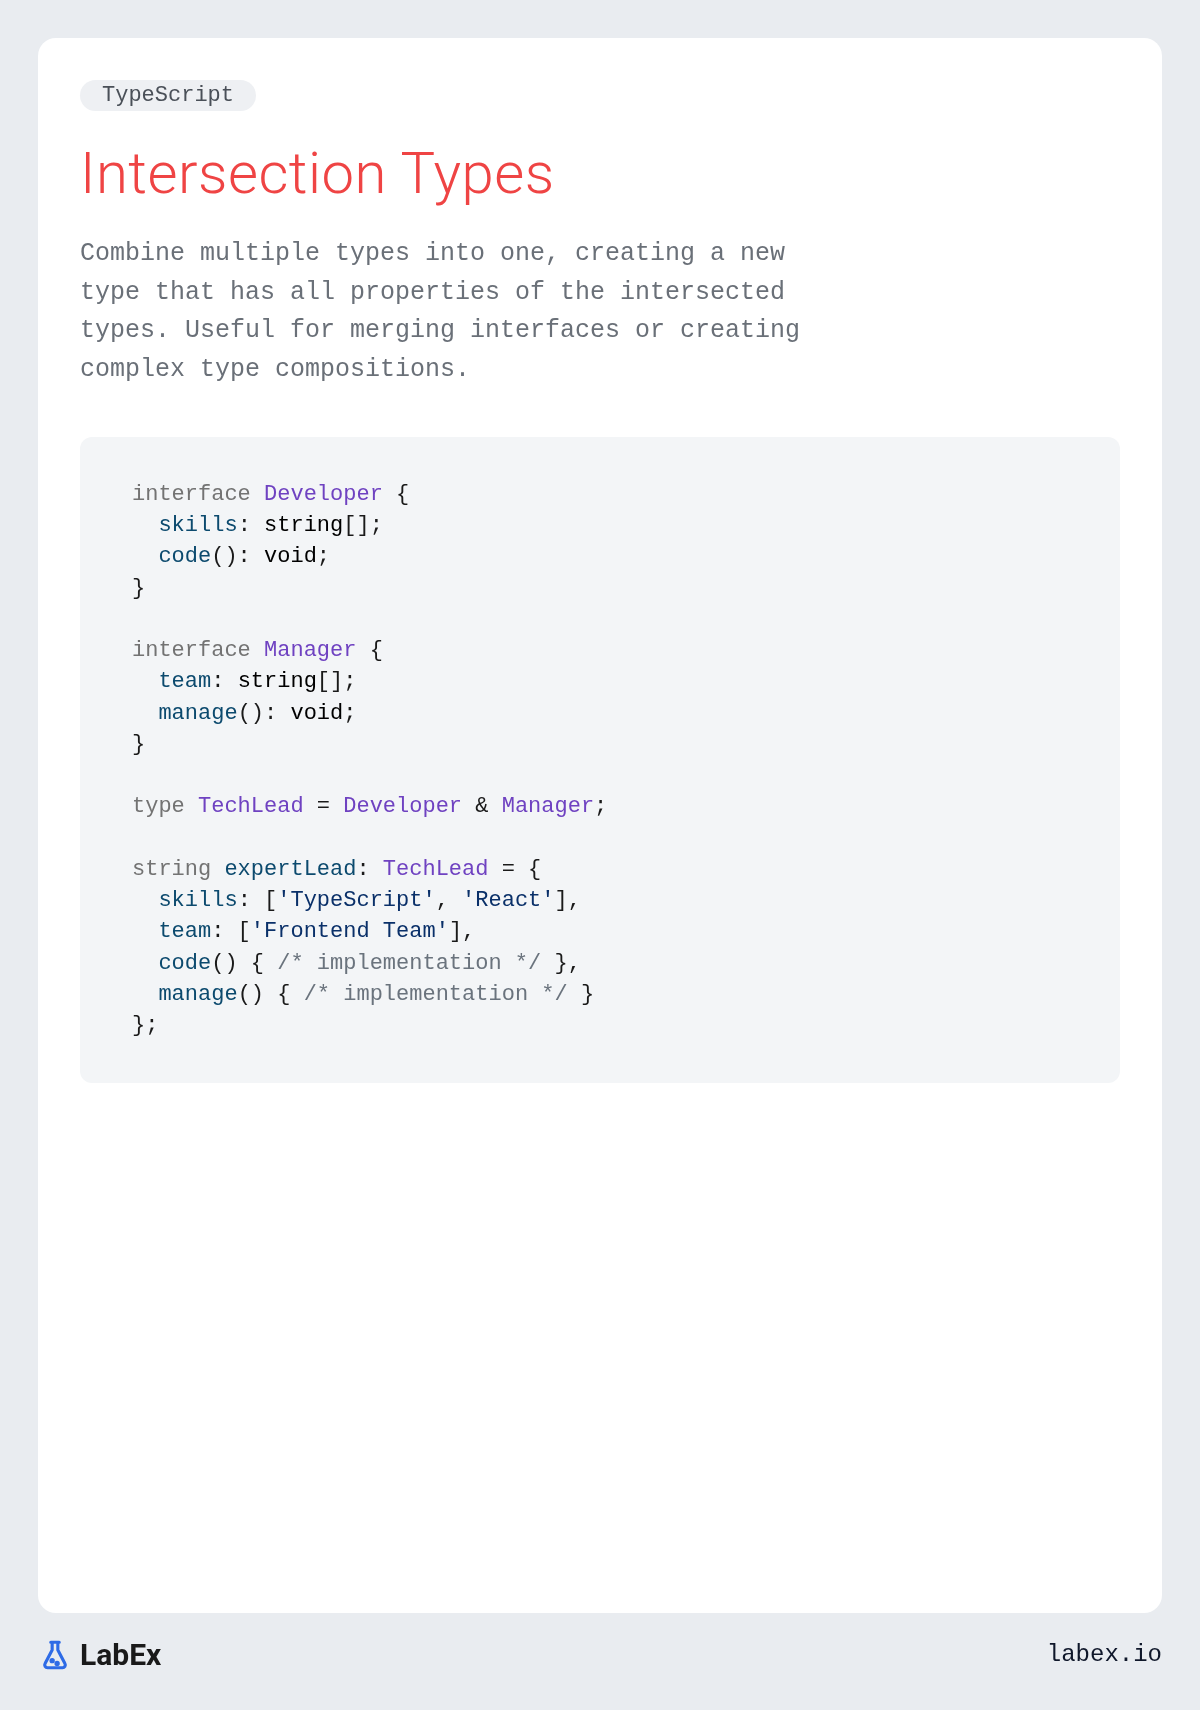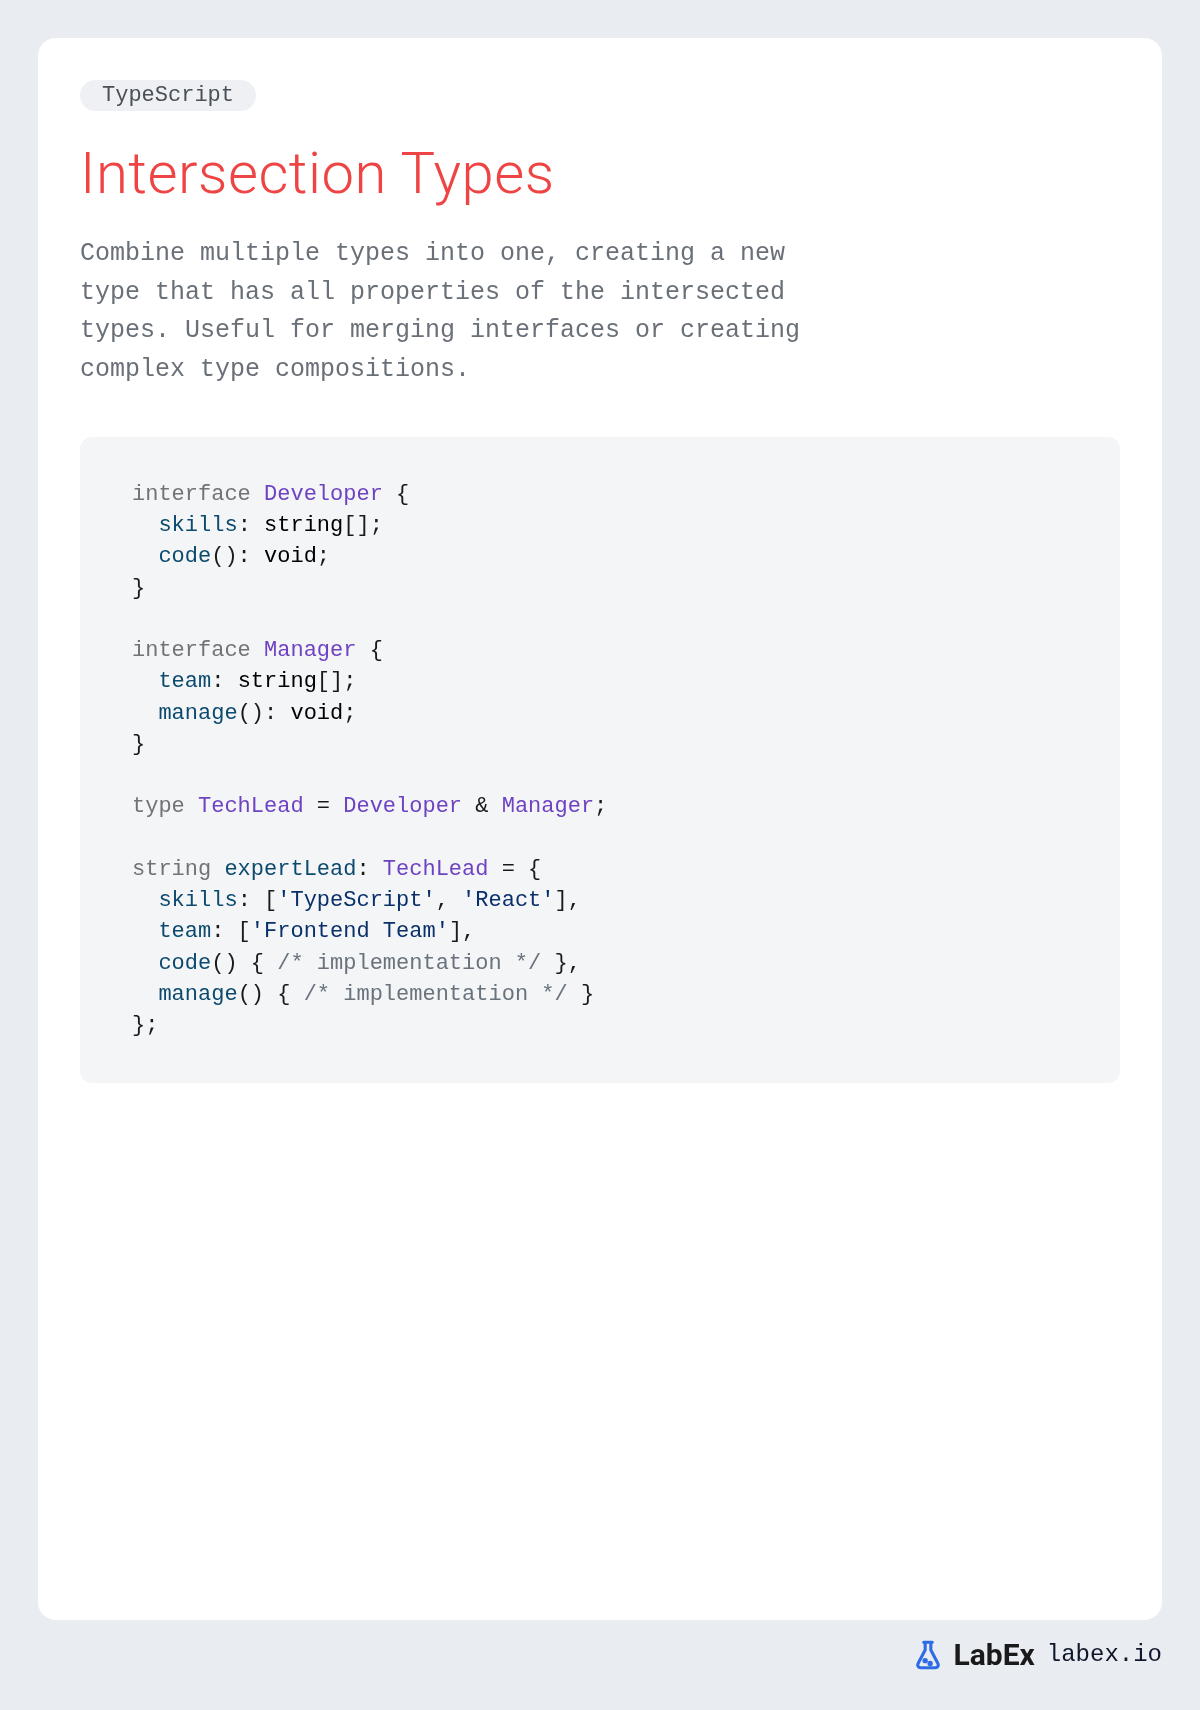--- a/index.html
+++ b/index.html
@@ -62,23 +62,23 @@
   overflow-x: auto;
 }
 .tok-kw { color: #737373; }
 .tok-type { color: #6f42c1; }
 .tok-prop { color: #0c4a6e; }
 .tok-builtin { color: #000000; }
 .tok-str { color: #0a3069; }
 .tok-comment { color: #6a737d; }
 .footer {
   display: flex;
-  justify-content: flex-end;
+  justify-content: space-between;
   align-items: center;
-  padding-top: 17px;
+  padding-top: 24px;
   gap: 12px;
 }
 .brand {
   display: flex;
   align-items: center;
   gap: 8px;
   font-size: 30px;
   font-weight: 700;
   color: #1a1a1a;
 }

